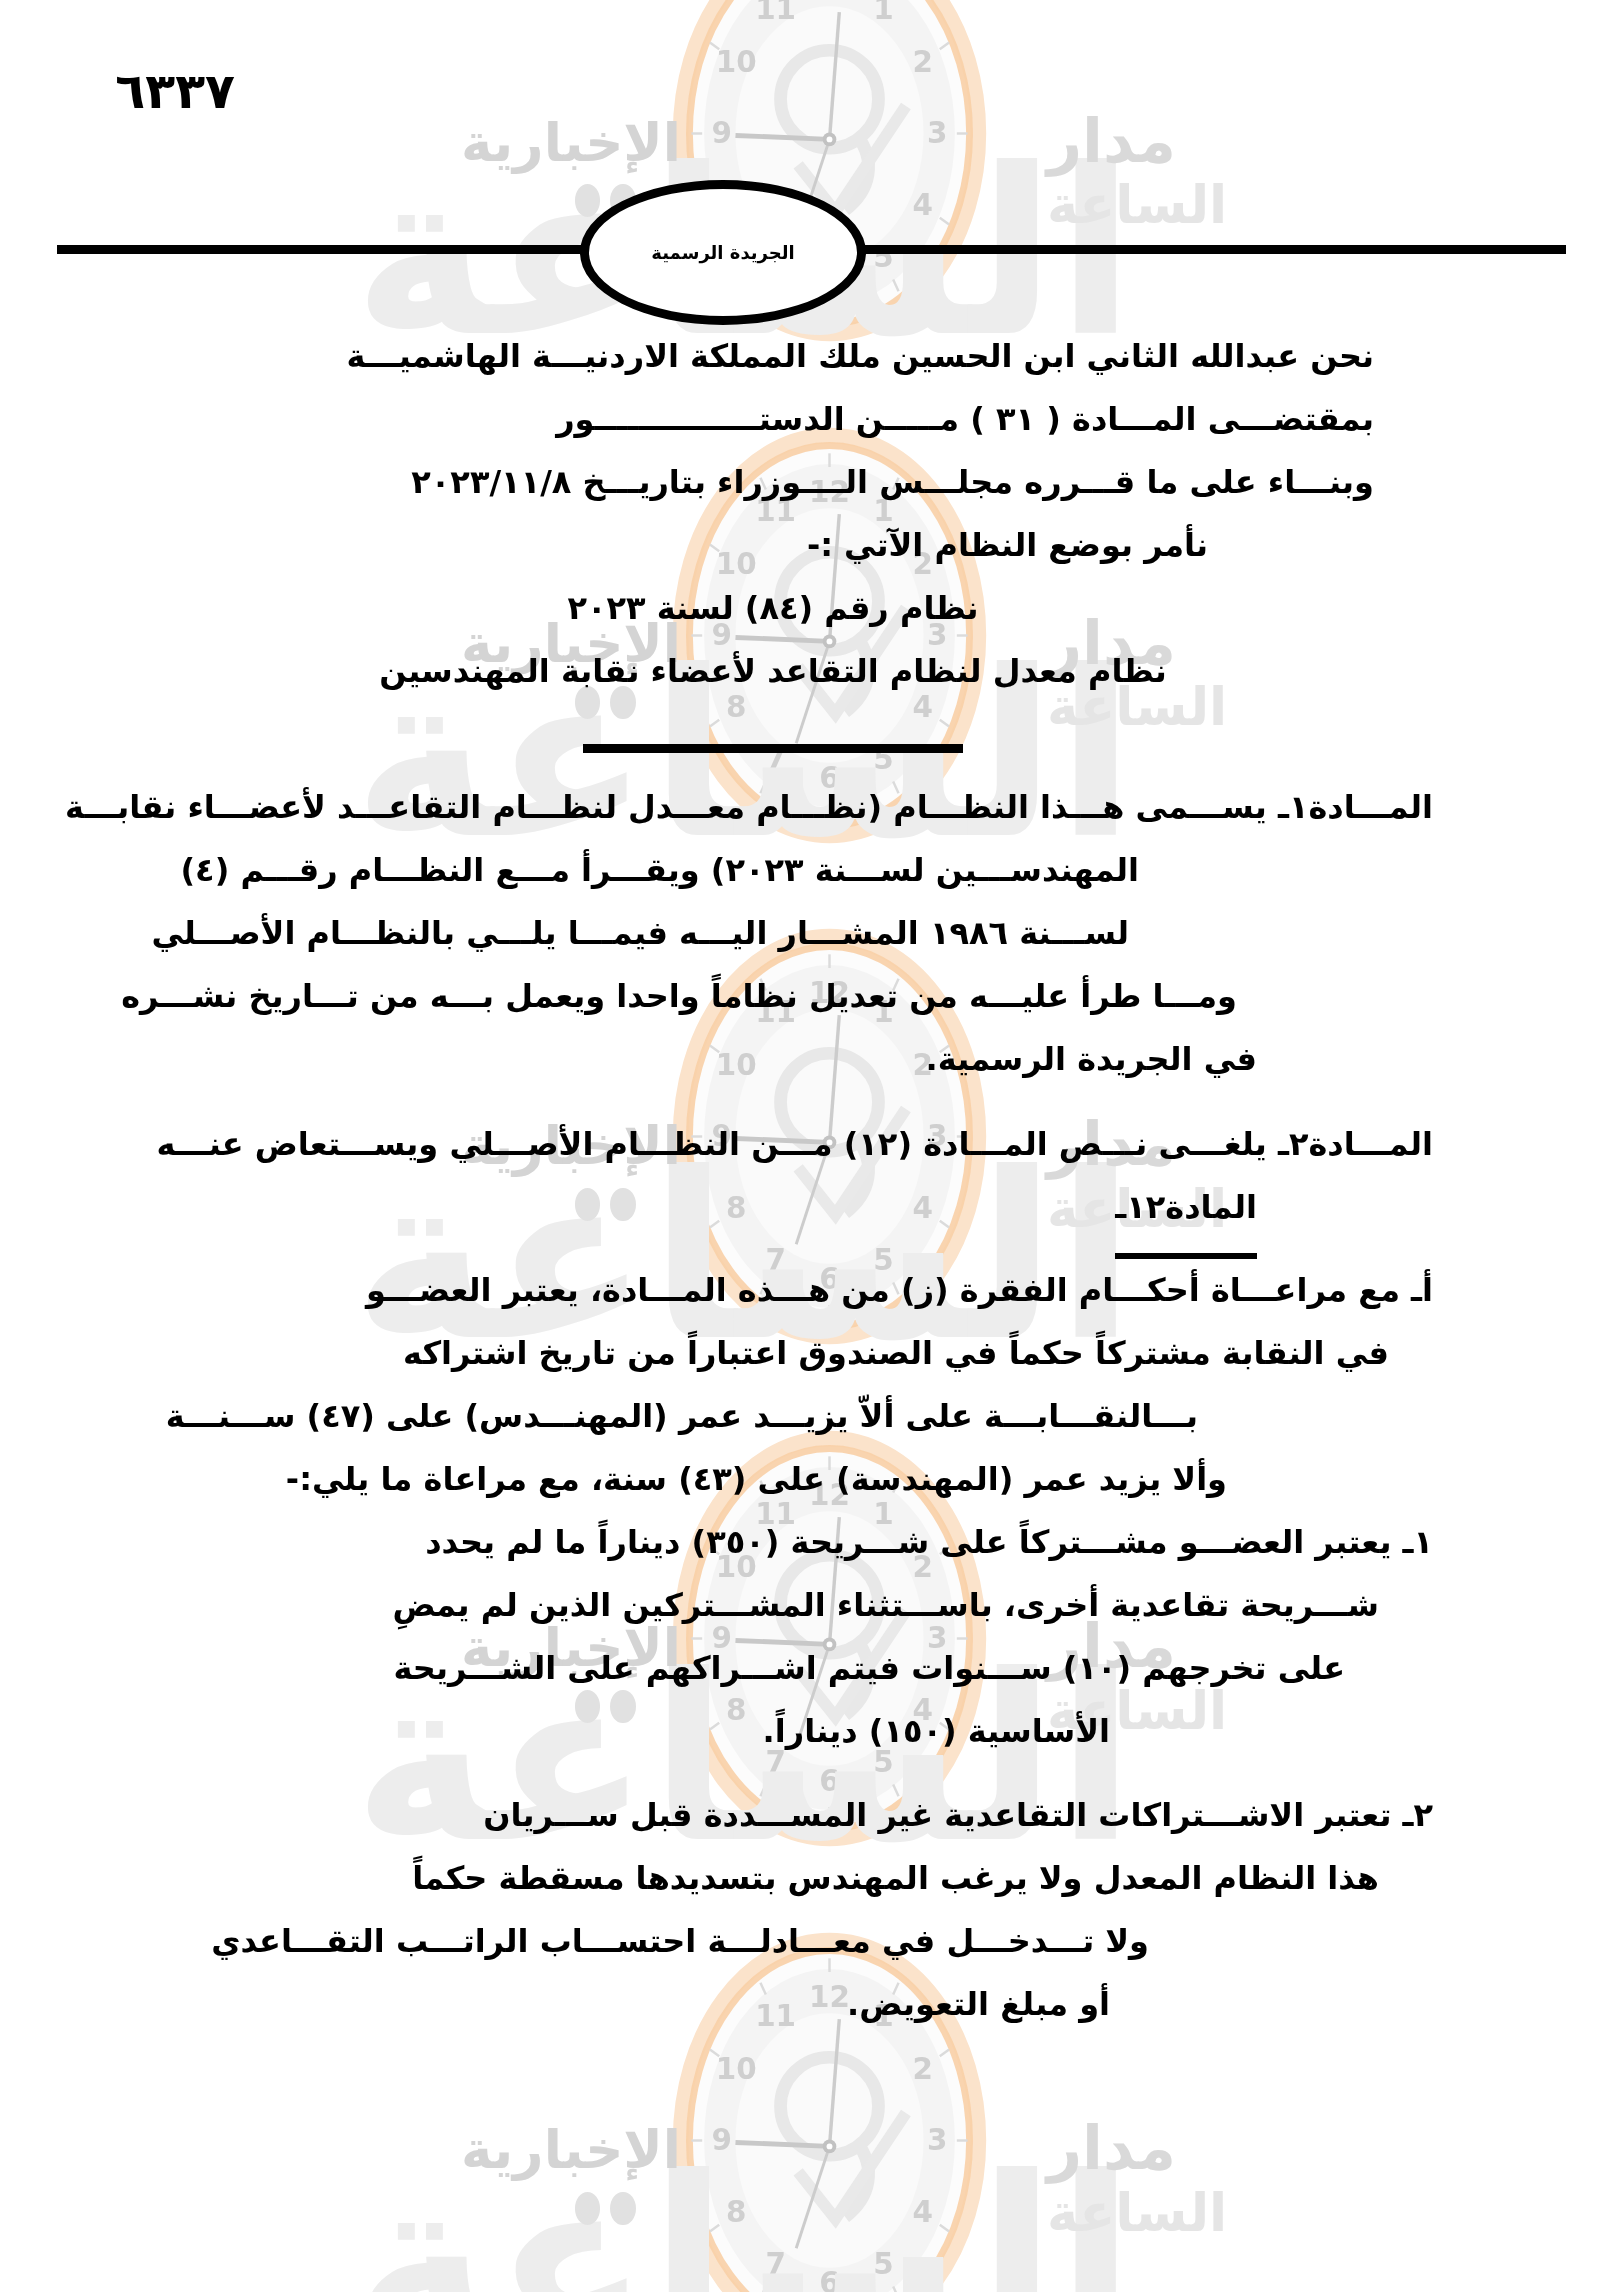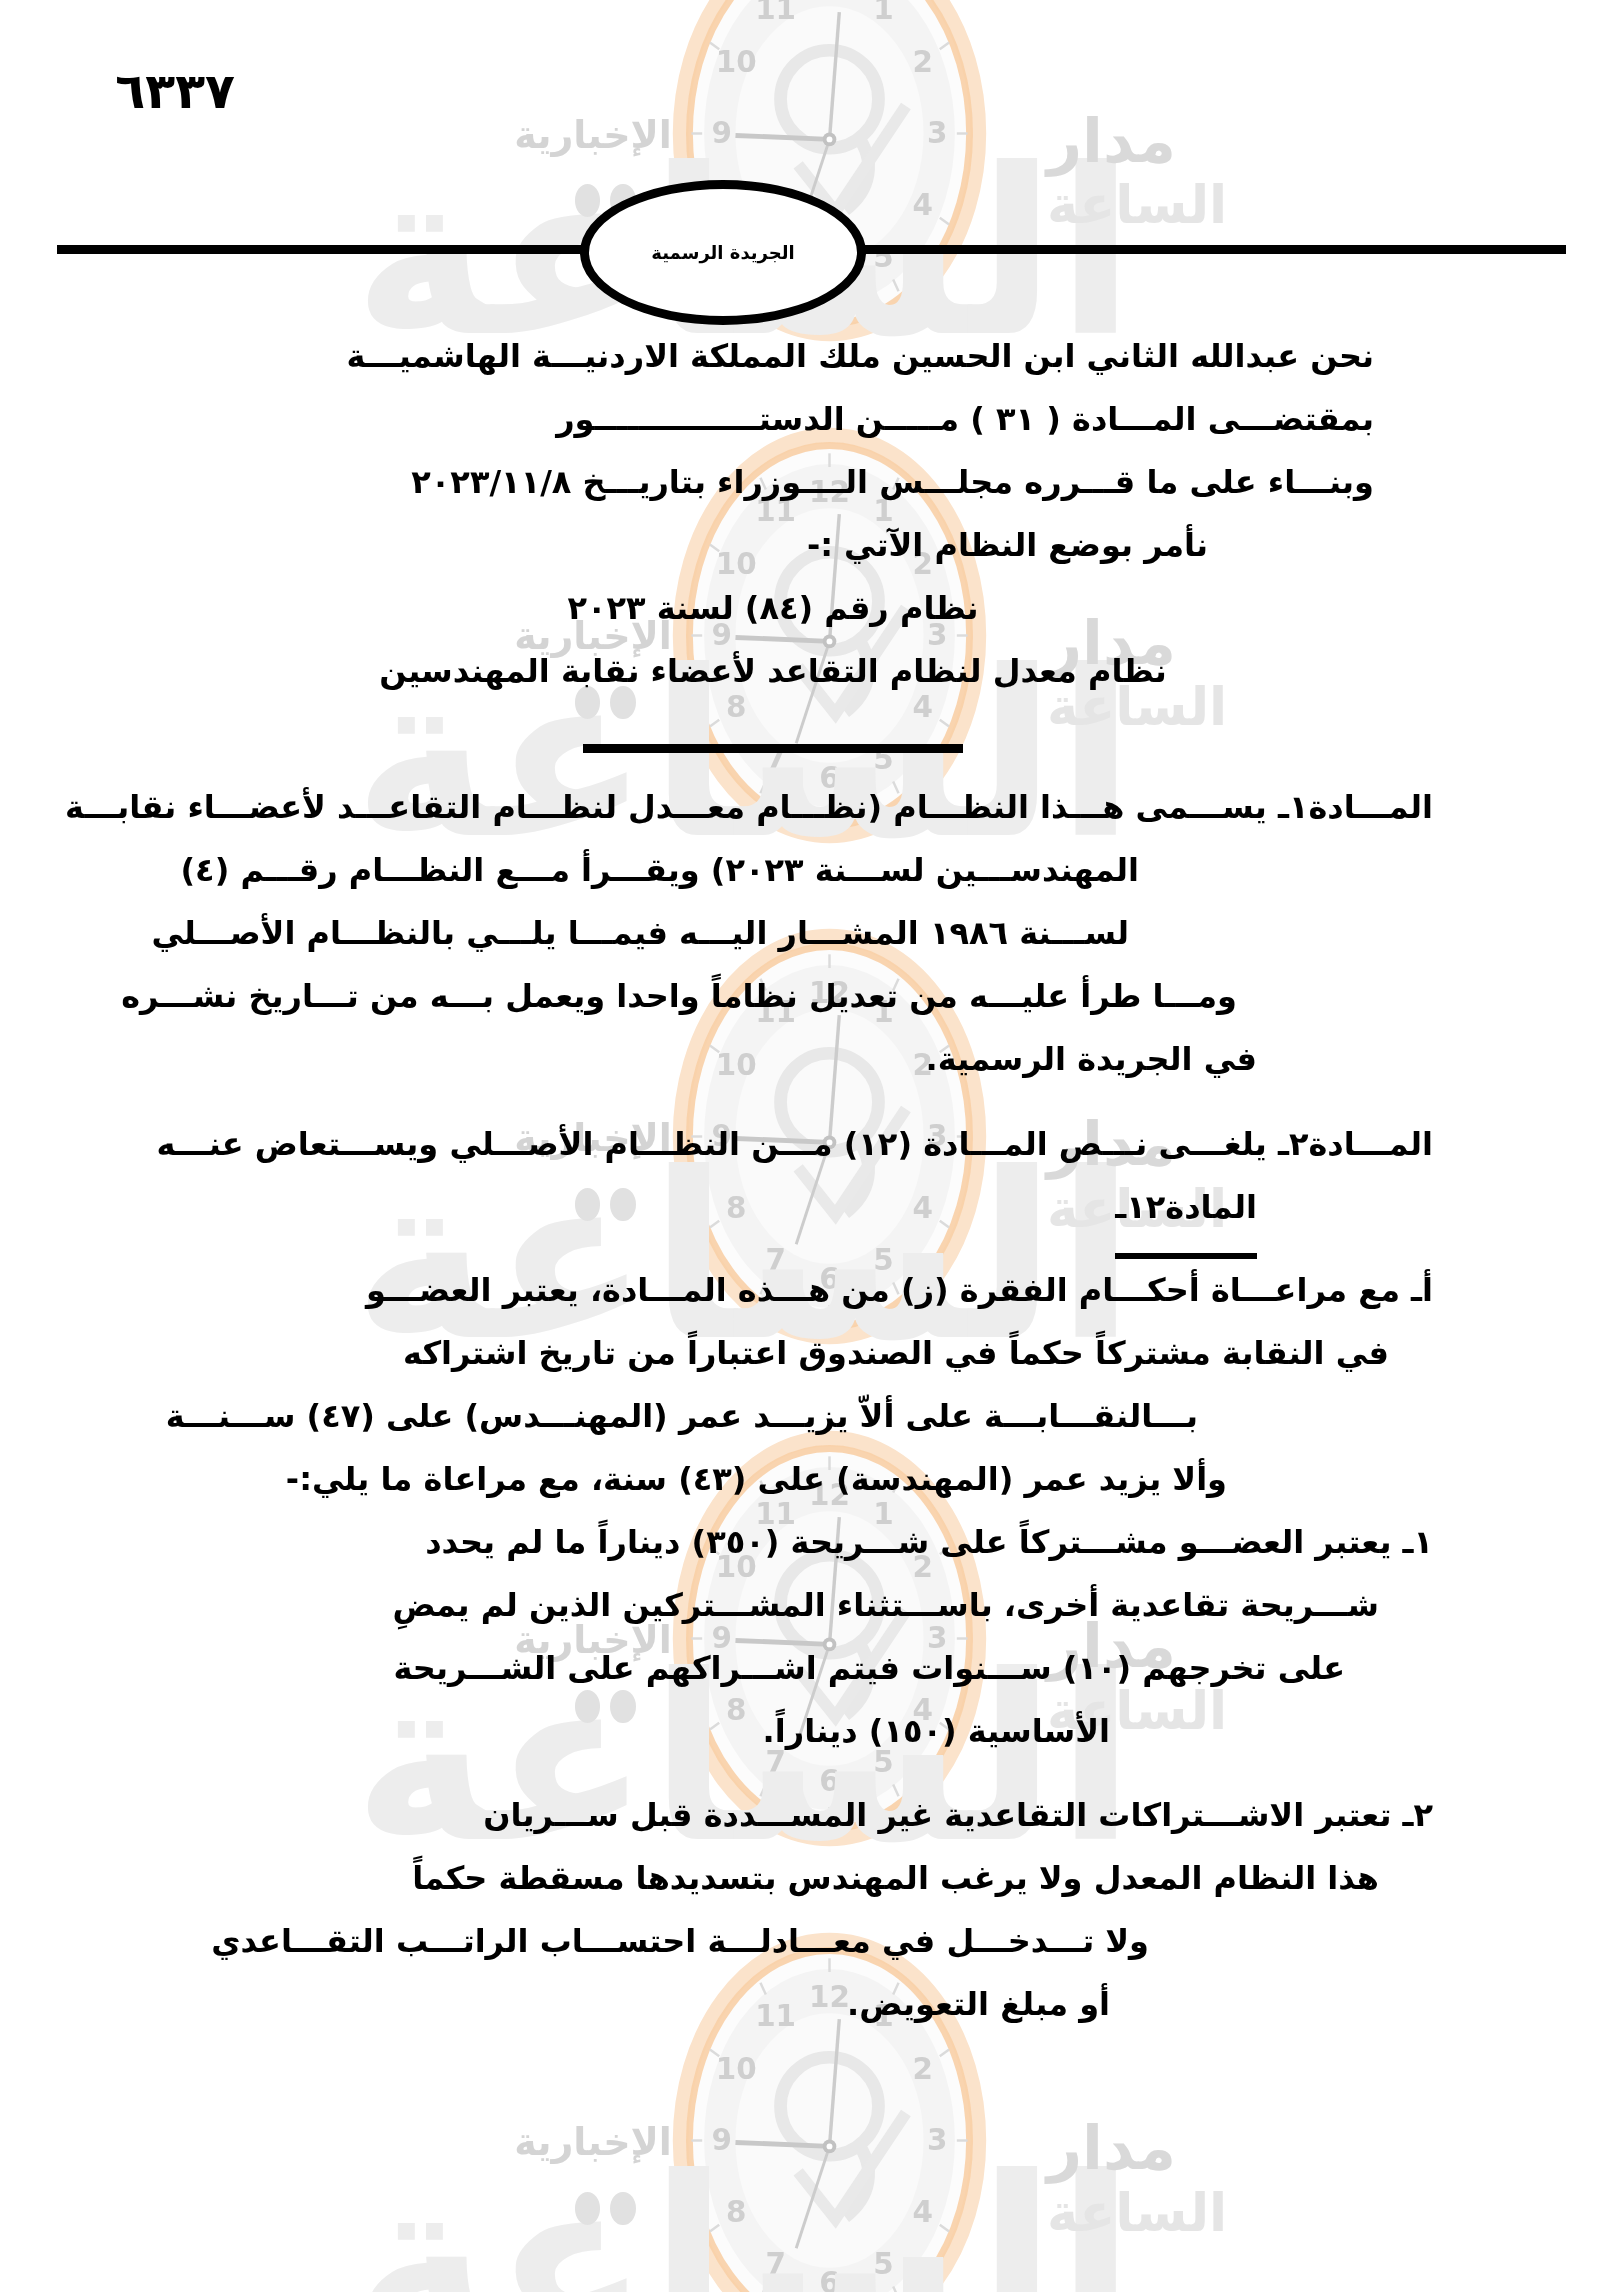--- a/index.html
+++ b/index.html
@@ -8,21 +8,21 @@
     width:1621px;height:2293px;
     background:#ffffff;
     overflow:hidden;
     font-family:"DejaVu Sans", sans-serif;
     color:#000;
     direction:rtl;
   }
   
   #wm-layer{position:absolute;inset:0;z-index:0;pointer-events:none;}
   .wm-abs{position:absolute;line-height:1;font-weight:bold;white-space:nowrap;}
-  .wm-tagline{font-size:38px;color:#d4d4d4;width:176px;text-align:center;}
+  .wm-tagline{font-size:53px;color:#d4d4d4;width:176px;text-align:center;}
   .wm-brand{font-size:61px;color:#d9d9d9;}
   .wm-brand-sub{font-size:53px;color:#e5e5e5;}
   .wm-bigword{font-size:230px;color:#ededed;letter-spacing:5.9px;}
   .wm-dot{display:inline-block;width:25.5px;height:33px;border-radius:50%;background:#e1e1e1;margin-left:9.8px;}
   
   .fg{position:absolute;inset:0;z-index:1;}
   .pagenum{
     position:absolute;top:63px;right:1386px;left:118px;
     font-size:49px;font-weight:bold;text-align:right;
     letter-spacing:3.9px;

